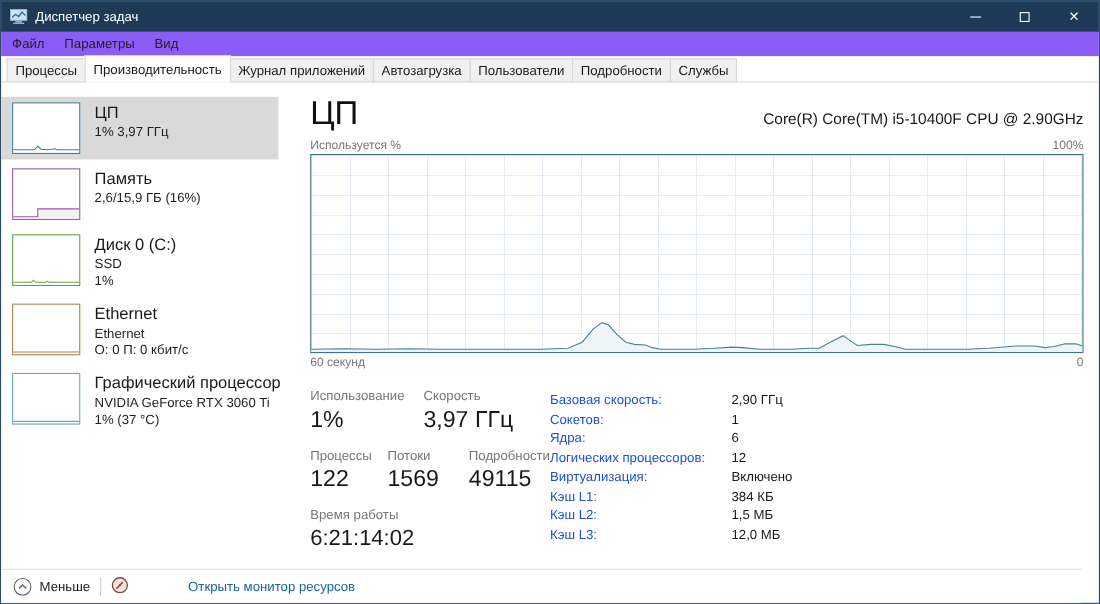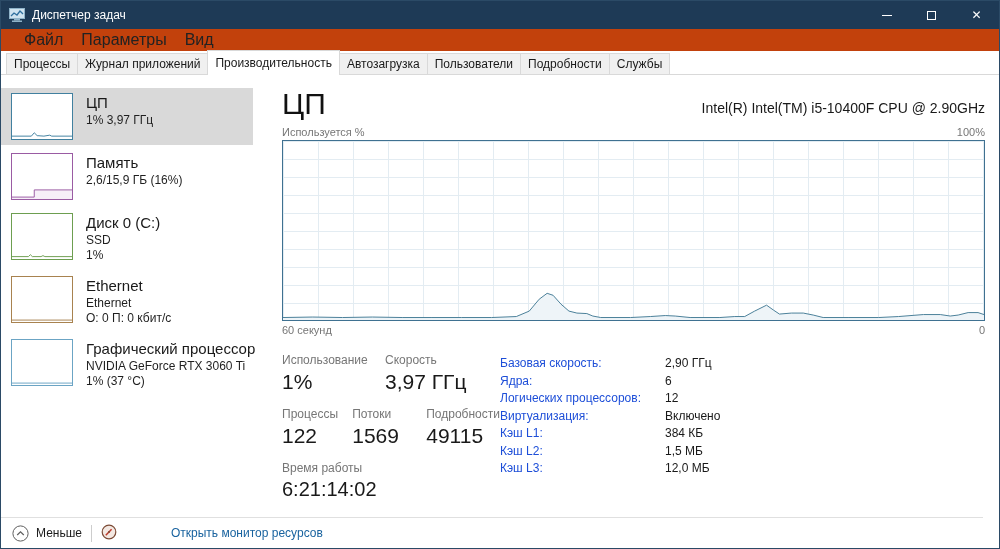--- a/index.html
+++ b/index.html
@@ -9,21 +9,21 @@
   
   .titlebar { height:28px; display:flex; align-items:center; color:#fff; font-size:12px; flex:0 0 auto; }
   .titlebar .appicon { width:16px; height:14px; margin:0 7px 0 8px; position:relative; }
   .titlebar .title { flex:1; }
   .win-controls { display:flex; height:100%; }
   .win-btn { width:45px; height:100%; display:flex; align-items:center; justify-content:center; color:#fff; font-size:12px; cursor:default; }
   .glyph-min { display:block; width:10px; border-bottom:1px solid #fff; }
   .glyph-max { display:block; width:9px; height:9px; border:1px solid #fff; }
 
   
-  .menubar { height:22px; background:#c2410c; display:flex; align-items:center; font-size:16px; color:#222; padding-left:14px; flex:0 0 auto; }
+  .menubar { height:22px; background:#8b5cf6; display:flex; align-items:center; font-size:12px; color:#222; padding-left:1px; flex:0 0 auto; }
   .menu-item { padding:3px 9px; }
 
   
   .tabstrip { height:24px; display:flex; align-items:flex-end; padding-left:5px; position:relative; flex:0 0 auto; }
   .tabstrip::after { content:""; position:absolute; left:0; right:0; bottom:0; border-bottom:1px solid #d9d9d9; }
   .tab { font-size:12px; color:#1a1a1a; background:#f0f0f0; border:1px solid #d9d9d9; border-bottom:none; padding:3px 7px 4px 7px; margin-right:0; position:relative; white-space:nowrap; }
   .tab + .tab { margin-left:-1px; }
   .tab.active { background:#fff; z-index:2; padding-top:5px; padding-bottom:5px; }
 
   
@@ -99,22 +99,22 @@
   </div>
 
   <div class="menubar">
     <span class="menu-item">Файл</span>
     <span class="menu-item">Параметры</span>
     <span class="menu-item">Вид</span>
   </div>
 
   <div class="tabstrip">
     <span class="tab">Процессы</span>
+    <span class="tab active">Производительность</span>
     <span class="tab">Журнал приложений</span>
-    <span class="tab active">Производительность</span>
     <span class="tab">Автозагрузка</span>
     <span class="tab">Пользователи</span>
     <span class="tab">Подробности</span>
     <span class="tab">Службы</span>
   </div>
 
   <div class="content">
 
     <div class="sidebar">
 
@@ -180,21 +180,21 @@
           <div class="side-sub">NVIDIA GeForce RTX 3060 Ti</div>
           <div class="side-sub">1% (37 °C)</div>
         </span>
       </div>
 
     </div>
 
     <div class="main">
       <div class="main-header">
         <span class="main-title">ЦП</span>
-        <span class="main-subtitle">Intel(R) Intel(TM) i5-10400F CPU @ 2.90GHz</span>
+        <span class="main-subtitle">Core(R) Core(TM) i5-10400F CPU @ 2.90GHz</span>
       </div>
 
       <div class="chart-toplabels">
         <span>Используется %</span>
         <span>100%</span>
       </div>
 
       <div class="chart-box">
         <svg viewBox="0 0 706 181" preserveAspectRatio="none">
           <path stroke="none" d="M0,178.5 L30,178 L60,178.5 L90,178 L120,178.5 L150,178.5 L180,178.5 L210,178.5 L235,177.5 L248,172 L258,160 L266,154 L272,156 L280,165 L288,172 L296,174 L306,174.5 L312,177 L320,178.5 L350,178.5 L370,177.5 L385,176.5 L395,177 L410,178.5 L440,178.5 L455,177.5 L465,177.5 L475,172 L487,166 L494,171 L500,175 L512,174 L524,174 L534,176 L544,178.5 L570,178.5 L600,178.5 L620,177.5 L645,175.5 L662,175.5 L672,177 L680,176 L690,173.5 L700,173.5 L706,175.5 L706,181 L0,181 Z" style="fill: rgb(238, 244, 248);"></path>
@@ -238,20 +238,24 @@
               <div class="lbl">Время работы</div>
               <div class="val" style="font-size:20px;">6:21:14:02</div>
             </div>
           </div>
         </div>
 
         <div class="stats-right">
           <div class="kv-row">
               <span class="kv-label">Базовая скорость:</span>
               <span class="kv-value">2,90 ГГц</span>
+            </div>
+          <div class="kv-row">
+              <span class="kv-label">Сокетов:</span>
+              <span class="kv-value">1</span>
             </div>
           <div class="kv-row">
               <span class="kv-label">Ядра:</span>
               <span class="kv-value">6</span>
             </div>
           <div class="kv-row">
               <span class="kv-label">Логических процессоров:</span>
               <span class="kv-value">12</span>
             </div>
           <div class="kv-row">

